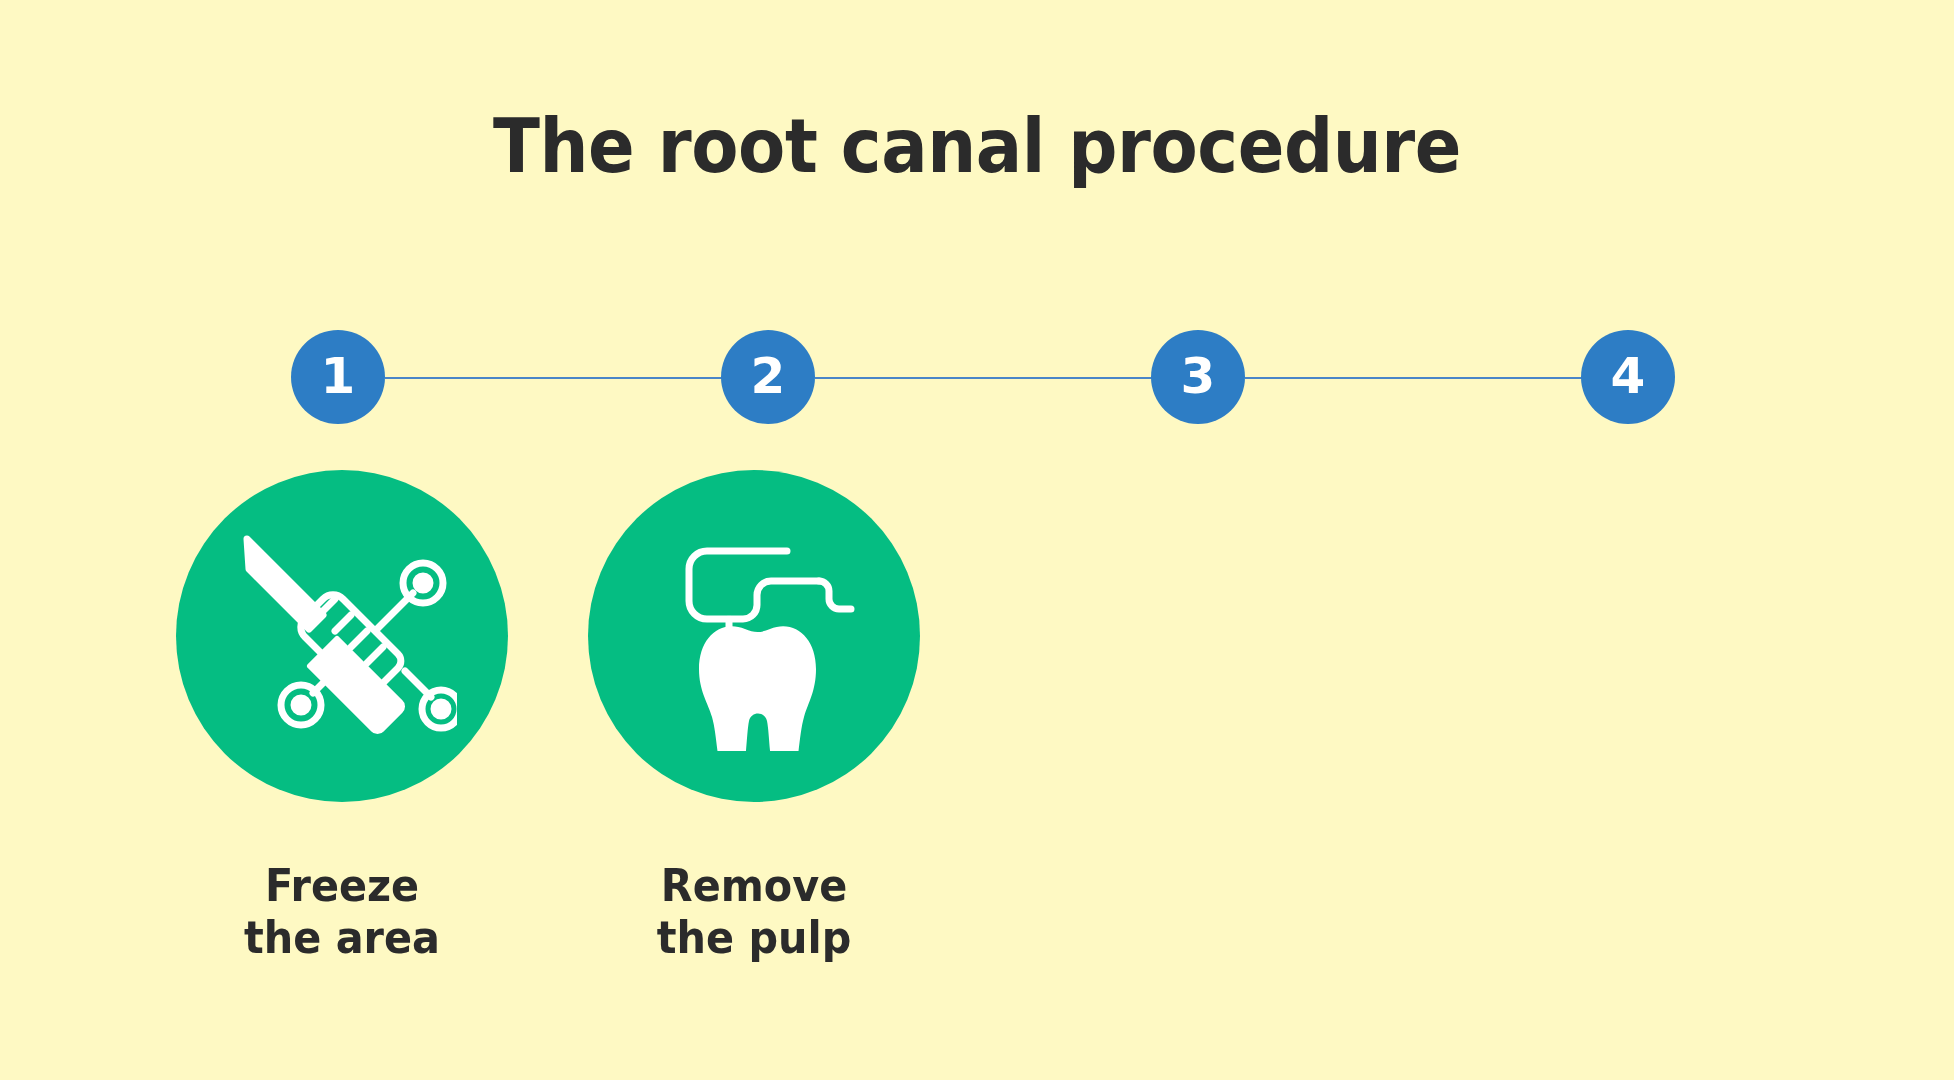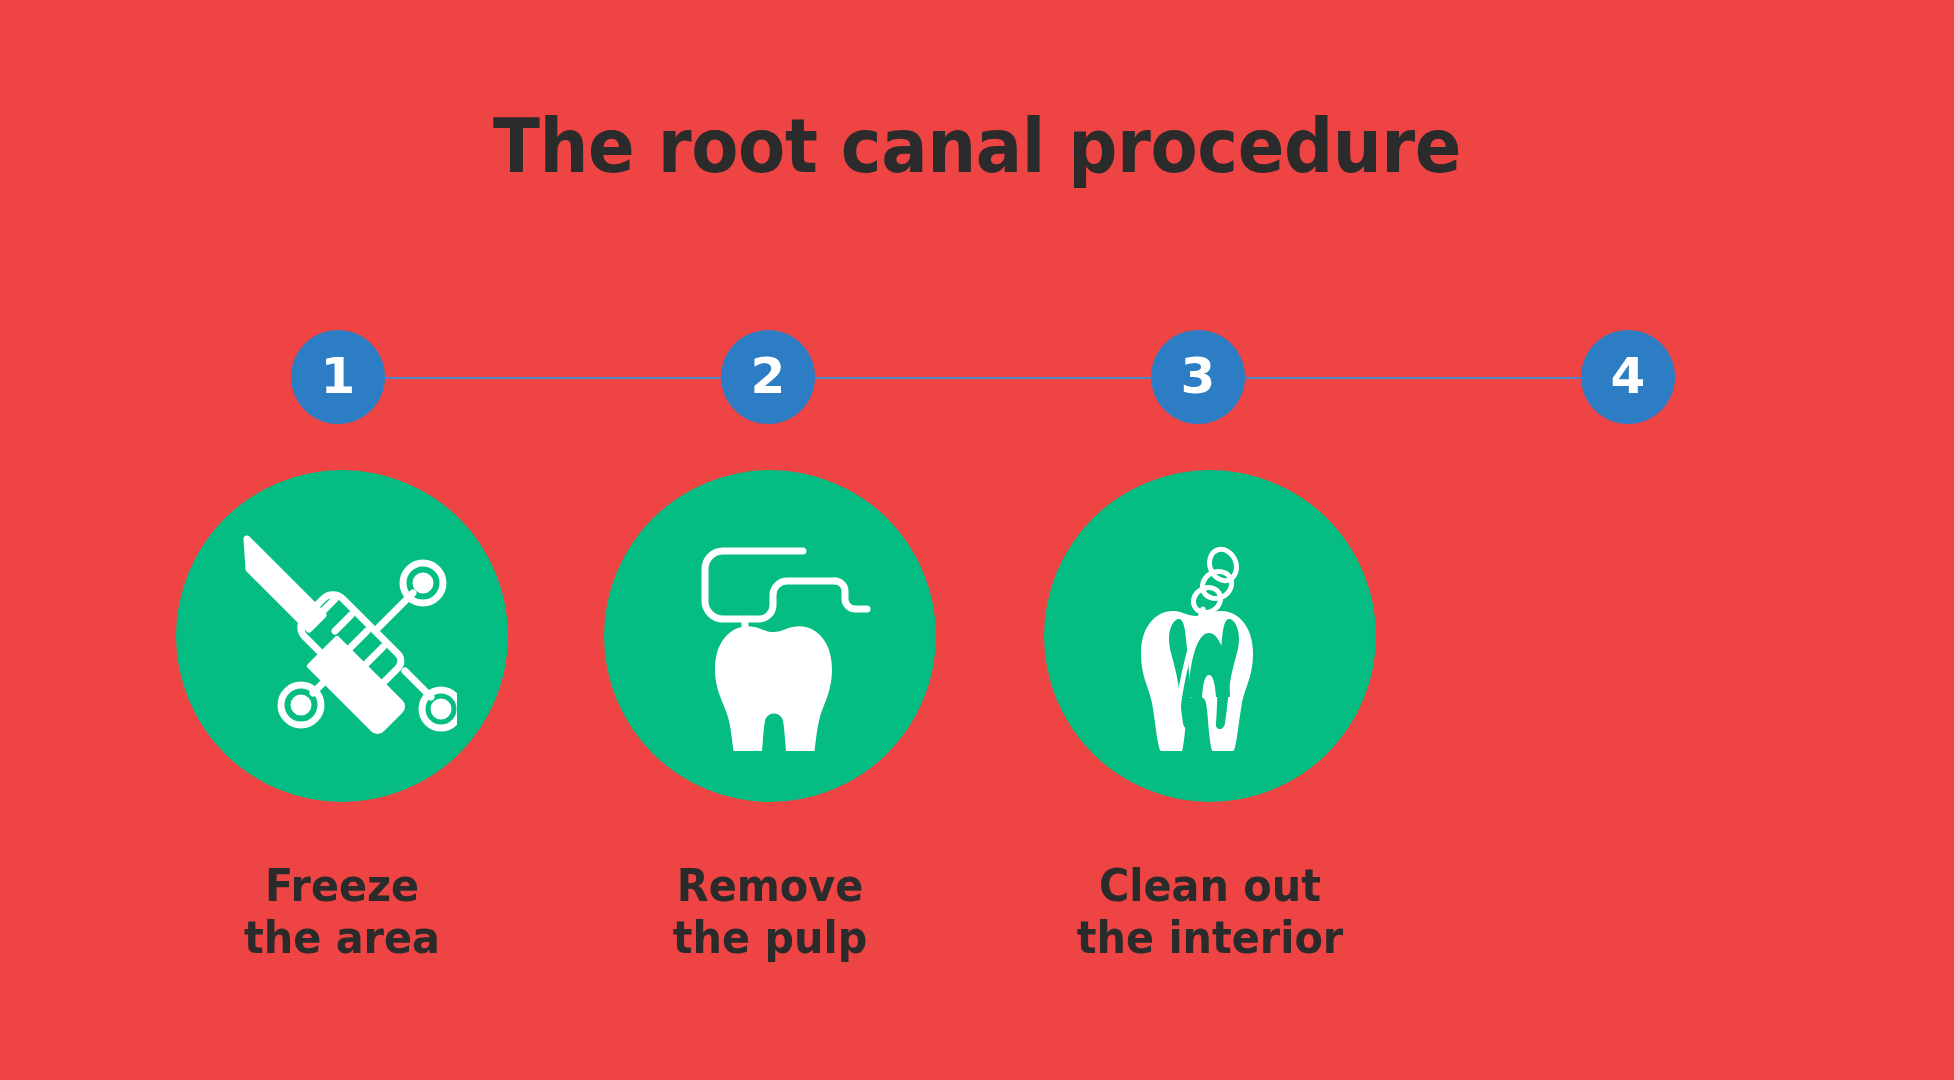--- a/index.html
+++ b/index.html
@@ -8,21 +8,21 @@
     padding: 0;
     background: #ededed;
   }
   body {
     font-family: "Liberation Sans", sans-serif;
   }
   .canvas {
     position: relative;
     width: 1954px;
     height: 1080px;
-    background: #ef4444;
+    background: #fef9c3;
     overflow: hidden;
   }
 
   
   .page-title {
     position: absolute;
     left: 0;
     top: 103px;
     width: 1954px;
     text-align: center;
@@ -154,21 +154,21 @@
           <circle cx="214" cy="188" r="7" fill="#ffffff"></circle>
         </g>
       </svg>
     </div>
     <div class="step-caption">
       <span>Freeze</span>
       <span class="l2">the area</span>
     </div>
   </div>
 
-  <div class="step-col" style="left:600px;">
+  <div class="step-col" style="left:584px;">
     <div class="icon-disc">
       <svg width="230" height="230" viewBox="0 0 230 230">
         <g fill="none" stroke="#ffffff" stroke-width="7" stroke-linecap="round" stroke-linejoin="round">
 
           <path d="M148 30 L68 30 a18 18 0 0 0 -18 18 L50 80 a18 18 0 0 0 18 18 L88 98"></path>
           <path d="M180 60 L132 60 a14 14 0 0 0 -14 14 L118 84 a14 14 0 0 1 -14 14 L92 98"></path>
           <path d="M180 60 a10 10 0 0 1 10 10 L190 78 a10 10 0 0 0 10 10 L212 88"></path>
 
           <path d="M90 98 L90 118"></path>
         </g>
@@ -179,44 +179,15 @@
                  c-3 -20 -3 -36 -5 -46 c-2 -10 -16 -10 -18 0 c-2 10 -2 26 -5 46
                  c-2 14 -21 14 -24 0 c-3 -14 -4 -36 -8 -50 c-4 -14 -13 -26 -13 -48 Z" fill="#ffffff"></path>
       </svg>
     </div>
     <div class="step-caption">
       <span>Remove</span>
       <span class="l2">the pulp</span>
     </div>
   </div>
 
-  <div class="step-col" style="left:1040px;">
-    <div class="icon-disc">
-      <svg width="230" height="230" viewBox="0 0 230 230">
-
-        <path d="M46 132 c0 -30 20 -48 42 -40 c10 4 18 4 28 0 c22 -8 42 10 42 40
-                 c0 24 -8 34 -11 50 c-3 16 -4 32 -7 44 c-3 13 -22 13 -24 0
-                 c-3 -18 -3 -34 -5 -44 c-2 -10 -16 -10 -18 0 c-2 10 -2 26 -5 44
-                 c-2 13 -21 13 -24 0 c-3 -12 -4 -28 -7 -44 c-3 -16 -11 -26 -11 -50 Z" fill="#ffffff"></path>
-
-        <path d="M74 118 c0 -12 5 -20 10 -20 c4 0 6 8 7 20 c2 18 3 34 4 46
-                 c1 12 1 28 2 38 c1 8 -8 8 -9 0 c-2 -12 -3 -28 -5 -40 c-3 -20 -9 -32 -9 -44 Z" fill="#05bd82"></path>
-        <path d="M144 118 c0 -12 -5 -20 -10 -20 c-4 0 -6 8 -7 20 c-2 18 -3 34 -4 46
-                 c-1 12 -1 28 -2 38 c-1 8 8 8 9 0 c2 -12 3 -28 5 -40 c3 -20 9 -32 9 -44 Z" fill="#05bd82"></path>
-        <path d="M96 146 c4 -22 10 -34 18 -34 c8 0 14 12 18 34 c2 12 3 22 3 30
-                 l-14 0 c-1 -14 -3 -22 -7 -22 c-4 0 -6 8 -7 22 l-14 0 c0 -8 1 -18 3 -30 Z" fill="#05bd82"></path>
-
-        <g fill="none" stroke="#ffffff" stroke-width="5" stroke-linecap="round" stroke-linejoin="round">
-          <path d="M83 188 C 86 160, 96 120, 108 88"></path>
-          <ellipse cx="122" cy="64" rx="15" ry="13" transform="rotate(-28 122 64)"></ellipse>
-          <ellipse cx="112" cy="79" rx="14" ry="12" transform="rotate(-28 112 79)"></ellipse>
-          <ellipse cx="128" cy="44" rx="13" ry="16" transform="rotate(-22 128 44)"></ellipse>
-        </g>
-      </svg>
-    </div>
-    <div class="step-caption">
-      <span>Clean out</span>
-      <span class="l2">the interior</span>
-    </div>
-  </div>
 
 
 </div>
 
 </body></html>

